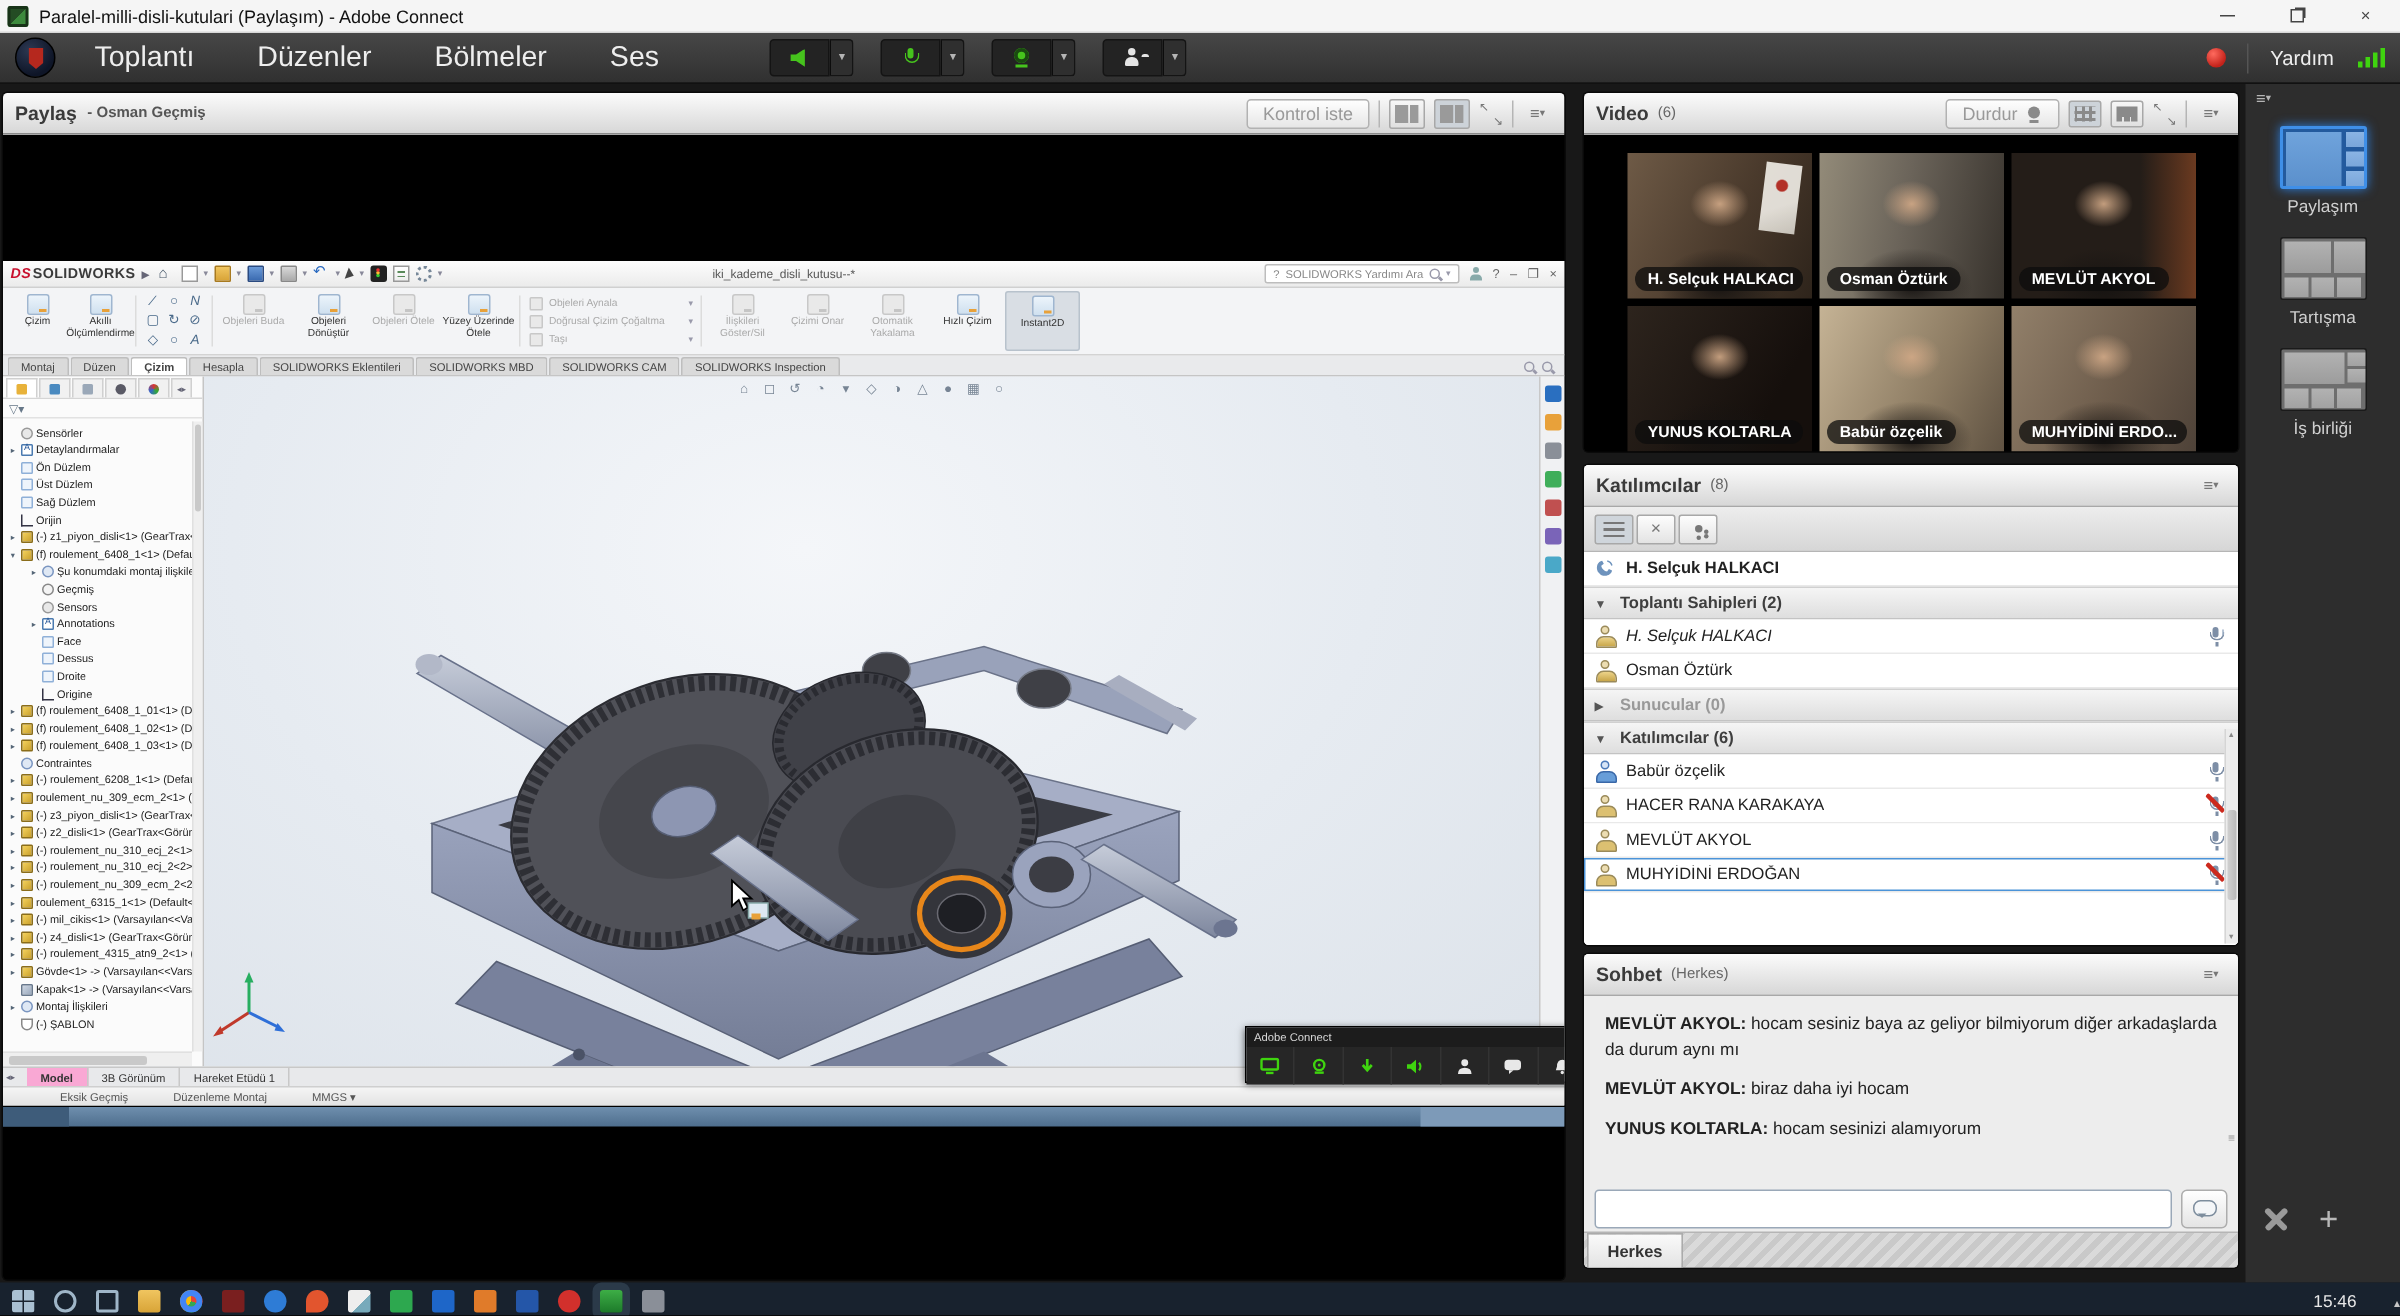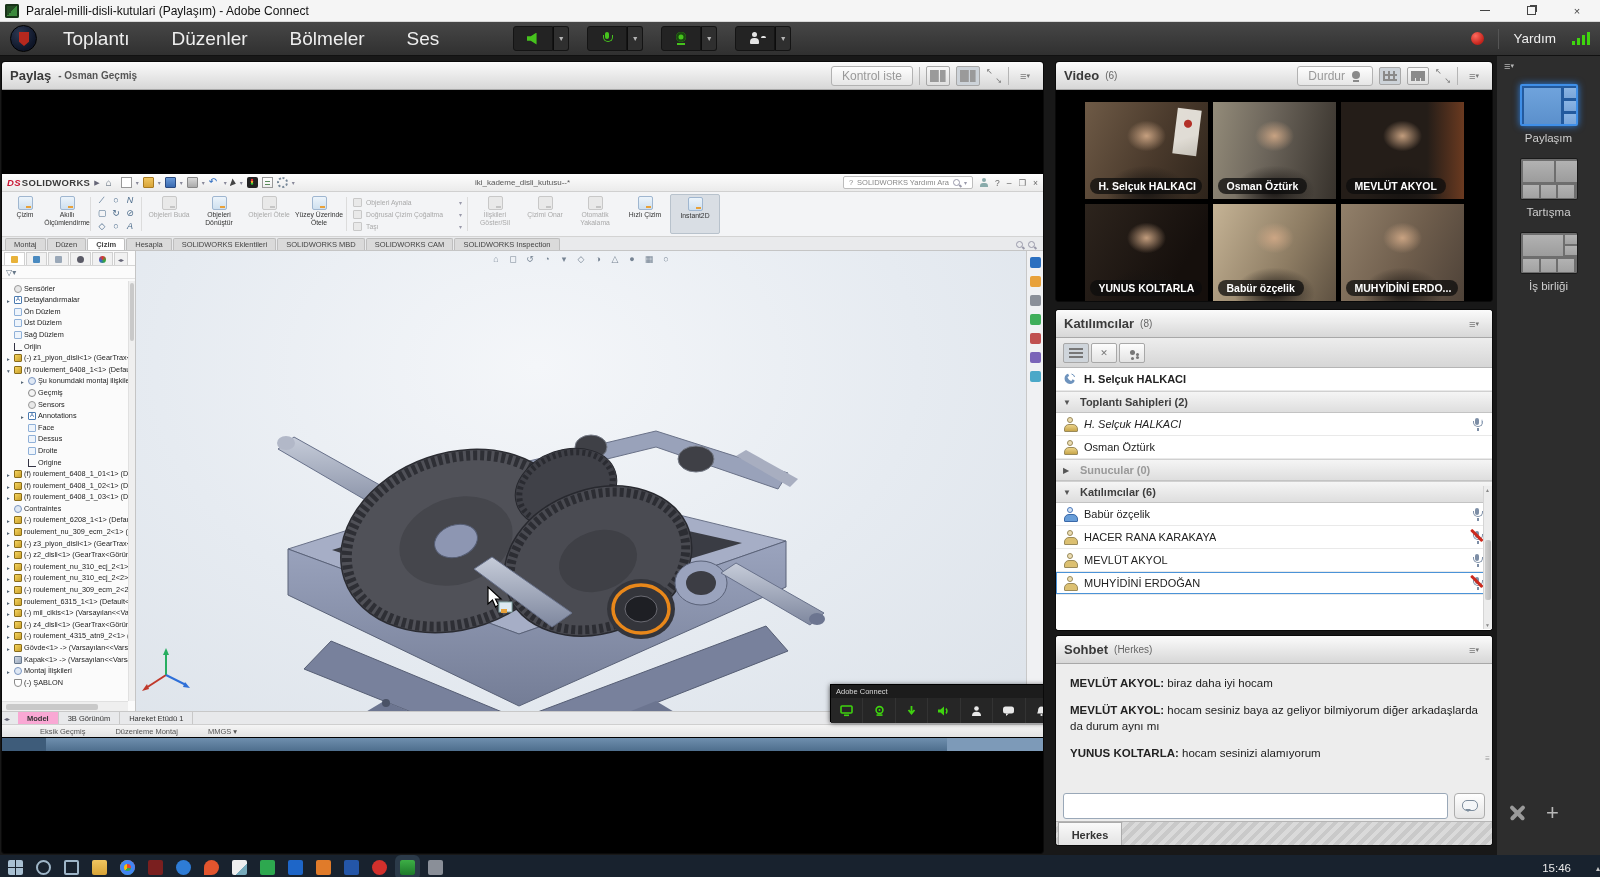--- a/index.html
+++ b/index.html
@@ -1098,25 +1098,25 @@
     <div class="pod-h">
       <span class="pod-title">Sohbet</span>
       <span class="pod-count">(Herkes)</span>
       <div class="h-right">
         <span class="menu-ico">≡<small>▾</small></span>
       </div>
     </div>
     <div class="ch-body">
 
         <p class="msg">
+          <b>MEVLÜT AKYOL:</b><span> hocam sesiniz baya az geliyor bilmiyorum diğer arkadaşlarda da durum aynı mı</span>
+        </p>
+
+        <p class="msg">
           <b>MEVLÜT AKYOL:</b><span> biraz daha iyi hocam</span>
-        </p>
-
-        <p class="msg">
-          <b>MEVLÜT AKYOL:</b><span> hocam sesiniz baya az geliyor bilmiyorum diğer arkadaşlarda da durum aynı mı</span>
         </p>
 
         <p class="msg">
           <b>YUNUS KOLTARLA:</b><span> hocam sesinizi alamıyorum</span>
         </p>
 
     </div>
     <span class="ch-mark">≡</span>
     <div class="ch-inputrow">
       <input class="ch-input" value="" style="">

